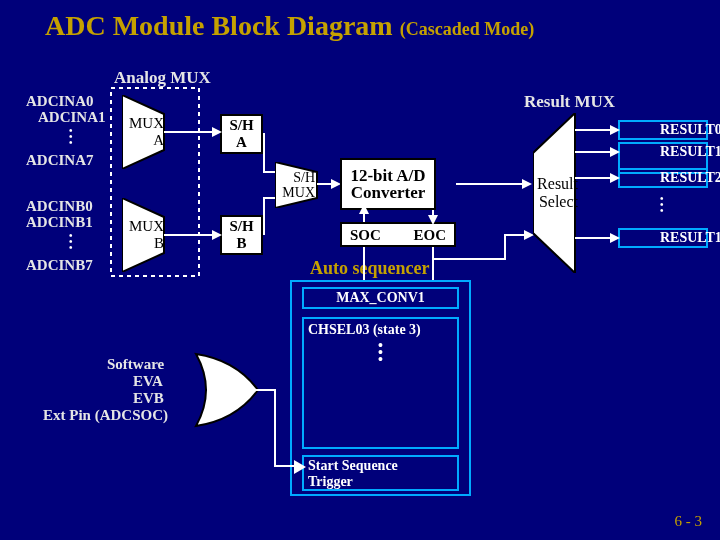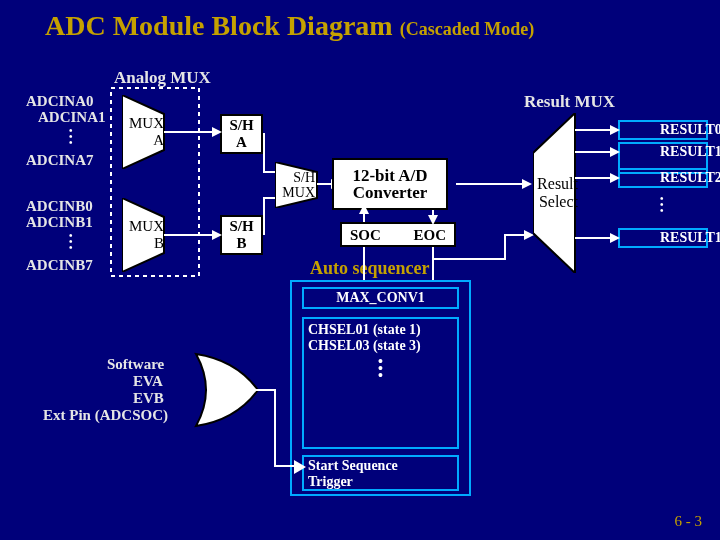--- a/index.html
+++ b/index.html
@@ -93,21 +93,21 @@
 
 <div class="line" style="left:263px;top:133px;width:2px;height:40px;"></div>
 <div class="line" style="left:263px;top:171px;width:12px;height:2px;"></div>
 
 <div class="line" style="left:263px;top:197px;width:2px;height:38px;"></div>
 <div class="line" style="left:263px;top:197px;width:12px;height:2px;"></div>
 
 <div class="line" style="left:317px;top:183px;width:20px;height:2px;"></div>
 <div class="arrow-r" style="left:331px;top:179px;"></div>
 
-<div class="box" style="left:332px;top:158px;width:116px;height:52px;white-space:pre;font-size:17px;">12-bit A/D
+<div class="box" style="left:340px;top:158px;width:96px;height:52px;white-space:pre;font-size:17px;">12-bit A/D
 Converter</div>
 
 <div class="box" style="left:340px;top:222px;width:116px;height:25px;display:block;padding:0;">
   <span style="position:absolute;left:8px;top:3px;font-size:15px;">SOC</span>
   <span style="position:absolute;right:8px;top:3px;font-size:15px;">EOC</span>
 </div>
 
 <div class="line" style="left:363px;top:210px;width:2px;height:12px;"></div>
 <div class="arrow-u" style="left:359px;top:204px;"></div>
 <div class="line" style="left:432px;top:210px;width:2px;height:12px;"></div>
@@ -116,21 +116,20 @@
 <div class="line" style="left:456px;top:183px;width:72px;height:2px;"></div>
 <div class="arrow-r" style="left:522px;top:179px;"></div>
 
 <div class="lbl-y" style="left:310px;top:258px;font-size:18px;">Auto sequencer</div>
 
 <div class="box-blue" style="left:290px;top:280px;width:181px;height:216px;"></div>
 
 <div style="position:absolute;left:302px;top:287px;width:157px;height:22px;border:2px solid #00aaff;color:#fff;font-size:14px;font-weight:bold;text-align:center;padding-top:1px;">MAX_CONV1</div>
 
 <div style="position:absolute;left:302px;top:317px;width:157px;height:132px;border:2px solid #00aaff;color:#fff;font-size:14px;font-weight:bold;padding:3px 4px;">
-  <div>CHSEL01 (state 1)</div>
   <div>CHSEL03 (state 3)</div>
   <div style="text-align:center;line-height:7px;margin:4px 0;">•<br>•<br>•</div>
 </div>
 
 <div style="position:absolute;left:302px;top:455px;width:157px;height:36px;border:2px solid #00aaff;color:#fff;font-size:14px;font-weight:bold;padding:1px 4px;white-space:pre;">Start Sequence
 Trigger</div>
 
 <svg style="left:294px;top:460px;width:14px;height:14px;">
     <polygon points="0,0 12,7 0,14" fill="#fff"></polygon>
   </svg>

